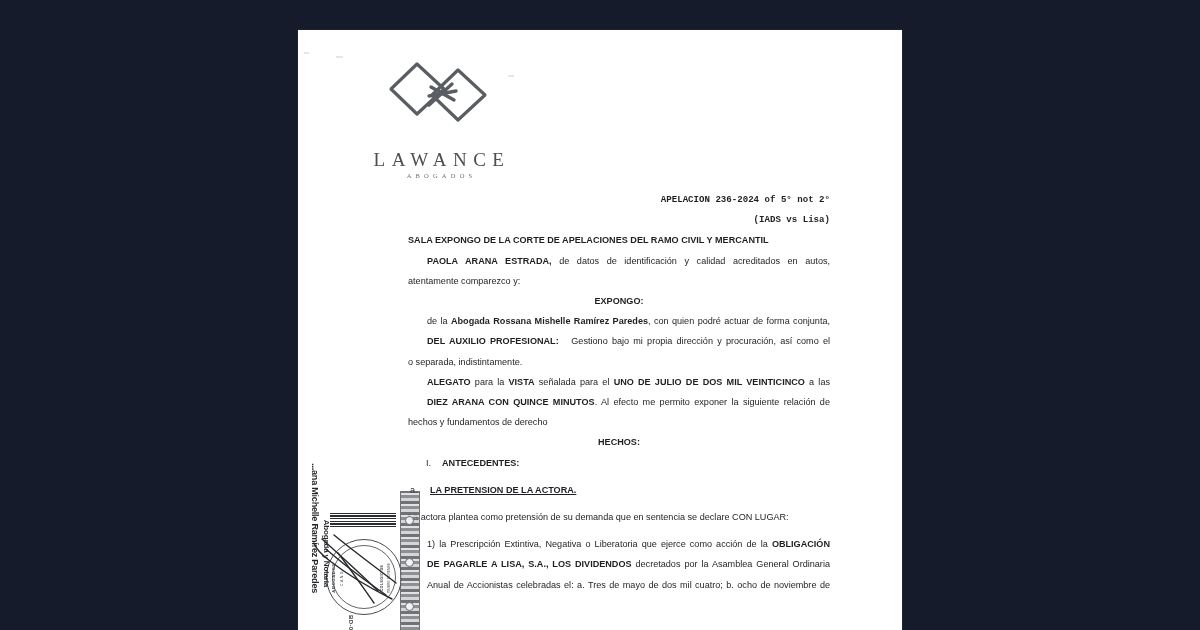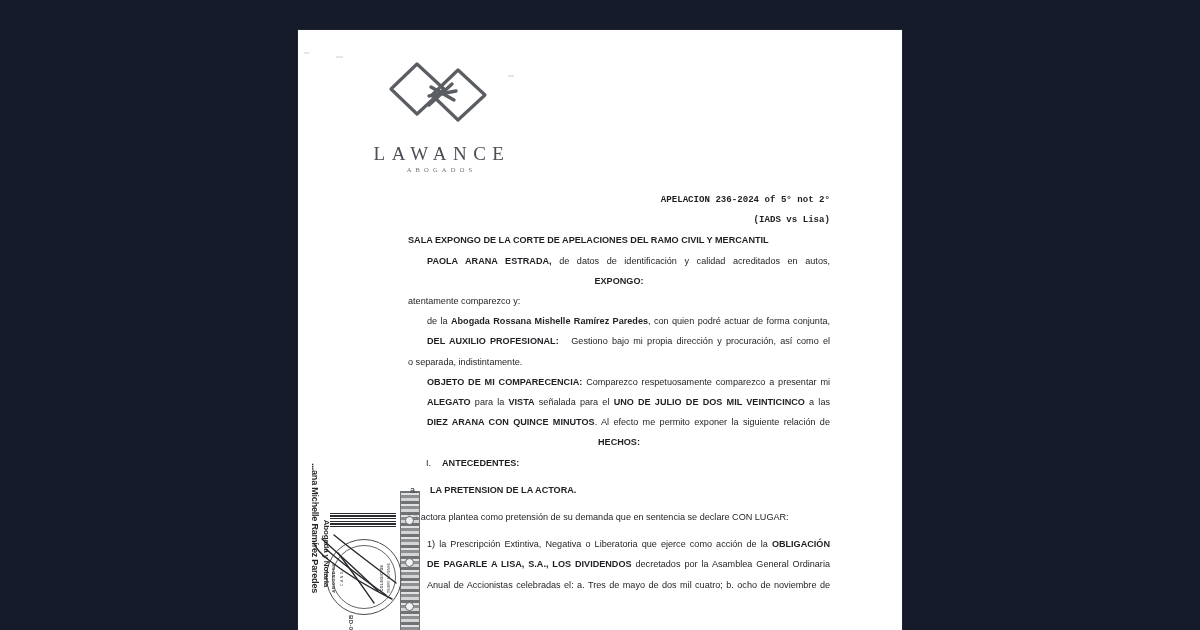--- a/index.html
+++ b/index.html
@@ -47,21 +47,21 @@
     width: 110px;
     height: 74px;
     margin: 0 auto;
     display: block;
   }
   .logo-wordmark {
     font-family: "Liberation Serif", serif;
     font-size: 19px;
     letter-spacing: 6.5px;
     color: #4b4f55;
-    margin-top: 12px;
+    margin-top: 18px;
     padding-left: 6px;
     line-height: 1.05;
   }
   .logo-subword {
     font-family: "Liberation Serif", serif;
     font-size: 6.5px;
     letter-spacing: 4.2px;
     color: #6d7176;
     margin-top: 2px;
     padding-left: 5px;
@@ -78,21 +78,21 @@
     line-height: 20.2px;
   }
   #doc-body .ln {
     white-space: nowrap;
     overflow: visible;
   }
   .right   { text-align: right; font-family: Liberation Mono, monospace; }
   .center  { text-align: center; }
   .just    { text-align: justify; text-align-last: justify; white-space: normal; margin-left: 19px; }
   .b       { font-weight: bold; }
-  .u       { }
+  .u       { text-decoration: underline; }
   .gap-sm  { height: 7px; }
 
   
   .list-row { display: flex; }
   .list-row .marker { width: 34px; flex: 0 0 34px; padding-left: 18px; box-sizing: border-box; }
   .list-row .marker-a { width: 22px; flex: 0 0 22px; padding-left: 2px; box-sizing: border-box; }
 
   
   #notary-stamp {
     position: absolute;
@@ -255,31 +255,31 @@
   </div>
 
   <div id="doc-body">
 
     <div class="ln right b">APELACION 236-2024 of 5° not 2°</div>
     <div class="ln right b">(IADS vs Lisa)</div>
 
     <div class="ln b">SALA EXPONGO DE LA CORTE DE APELACIONES DEL RAMO CIVIL Y MERCANTIL</div>
 
     <div class="just"><span class="b">PAOLA ARANA ESTRADA,</span> <span>de datos de identificación y calidad acreditados en autos,</span></div>
+    <div class="ln">atentamente comparezco y:</div>
+
     <div class="ln center b">EXPONGO:</div>
-
-    <div class="ln">atentamente comparezco y:</div>
 
     <div class="just"><span>de la </span><span class="b">Abogada Rossana Mishelle Ramírez Paredes</span><span>, con quien podré actuar de forma conjunta,</span></div>
     <div class="just"><span class="b">DEL AUXILIO PROFESIONAL:</span>&nbsp;&nbsp;&nbsp;<span>Gestiono bajo mi propia dirección y procuración, así como el</span></div>
     <div class="ln">o separada, indistintamente.</div>
 
-    <div class="just"><span class="b">OBJETO DE MI COMPARECENCIA:</span><span> Comparezco respetuosamente comparezco a presentar mi</span></div>
     <div class="just"><span class="b">ALEGATO</span><span> para la </span><span class="b">VISTA</span><span> señalada para el </span><span class="b">UNO DE JULIO DE DOS MIL VEINTICINCO</span><span> a las</span></div>
     <div class="just"><span class="b">DIEZ ARANA CON QUINCE MINUTOS</span><span>. Al efecto me permito exponer la siguiente relación de</span></div>
+    <div class="ln">hechos y fundamentos de derecho</div>
 
     <div class="ln center b">HECHOS:</div>
 
     <div class="list-row">
       <span class="marker">I.</span>
       <span class="b">ANTECEDENTES:</span>
     </div>
 
     <div class="gap-sm"></div>
 

